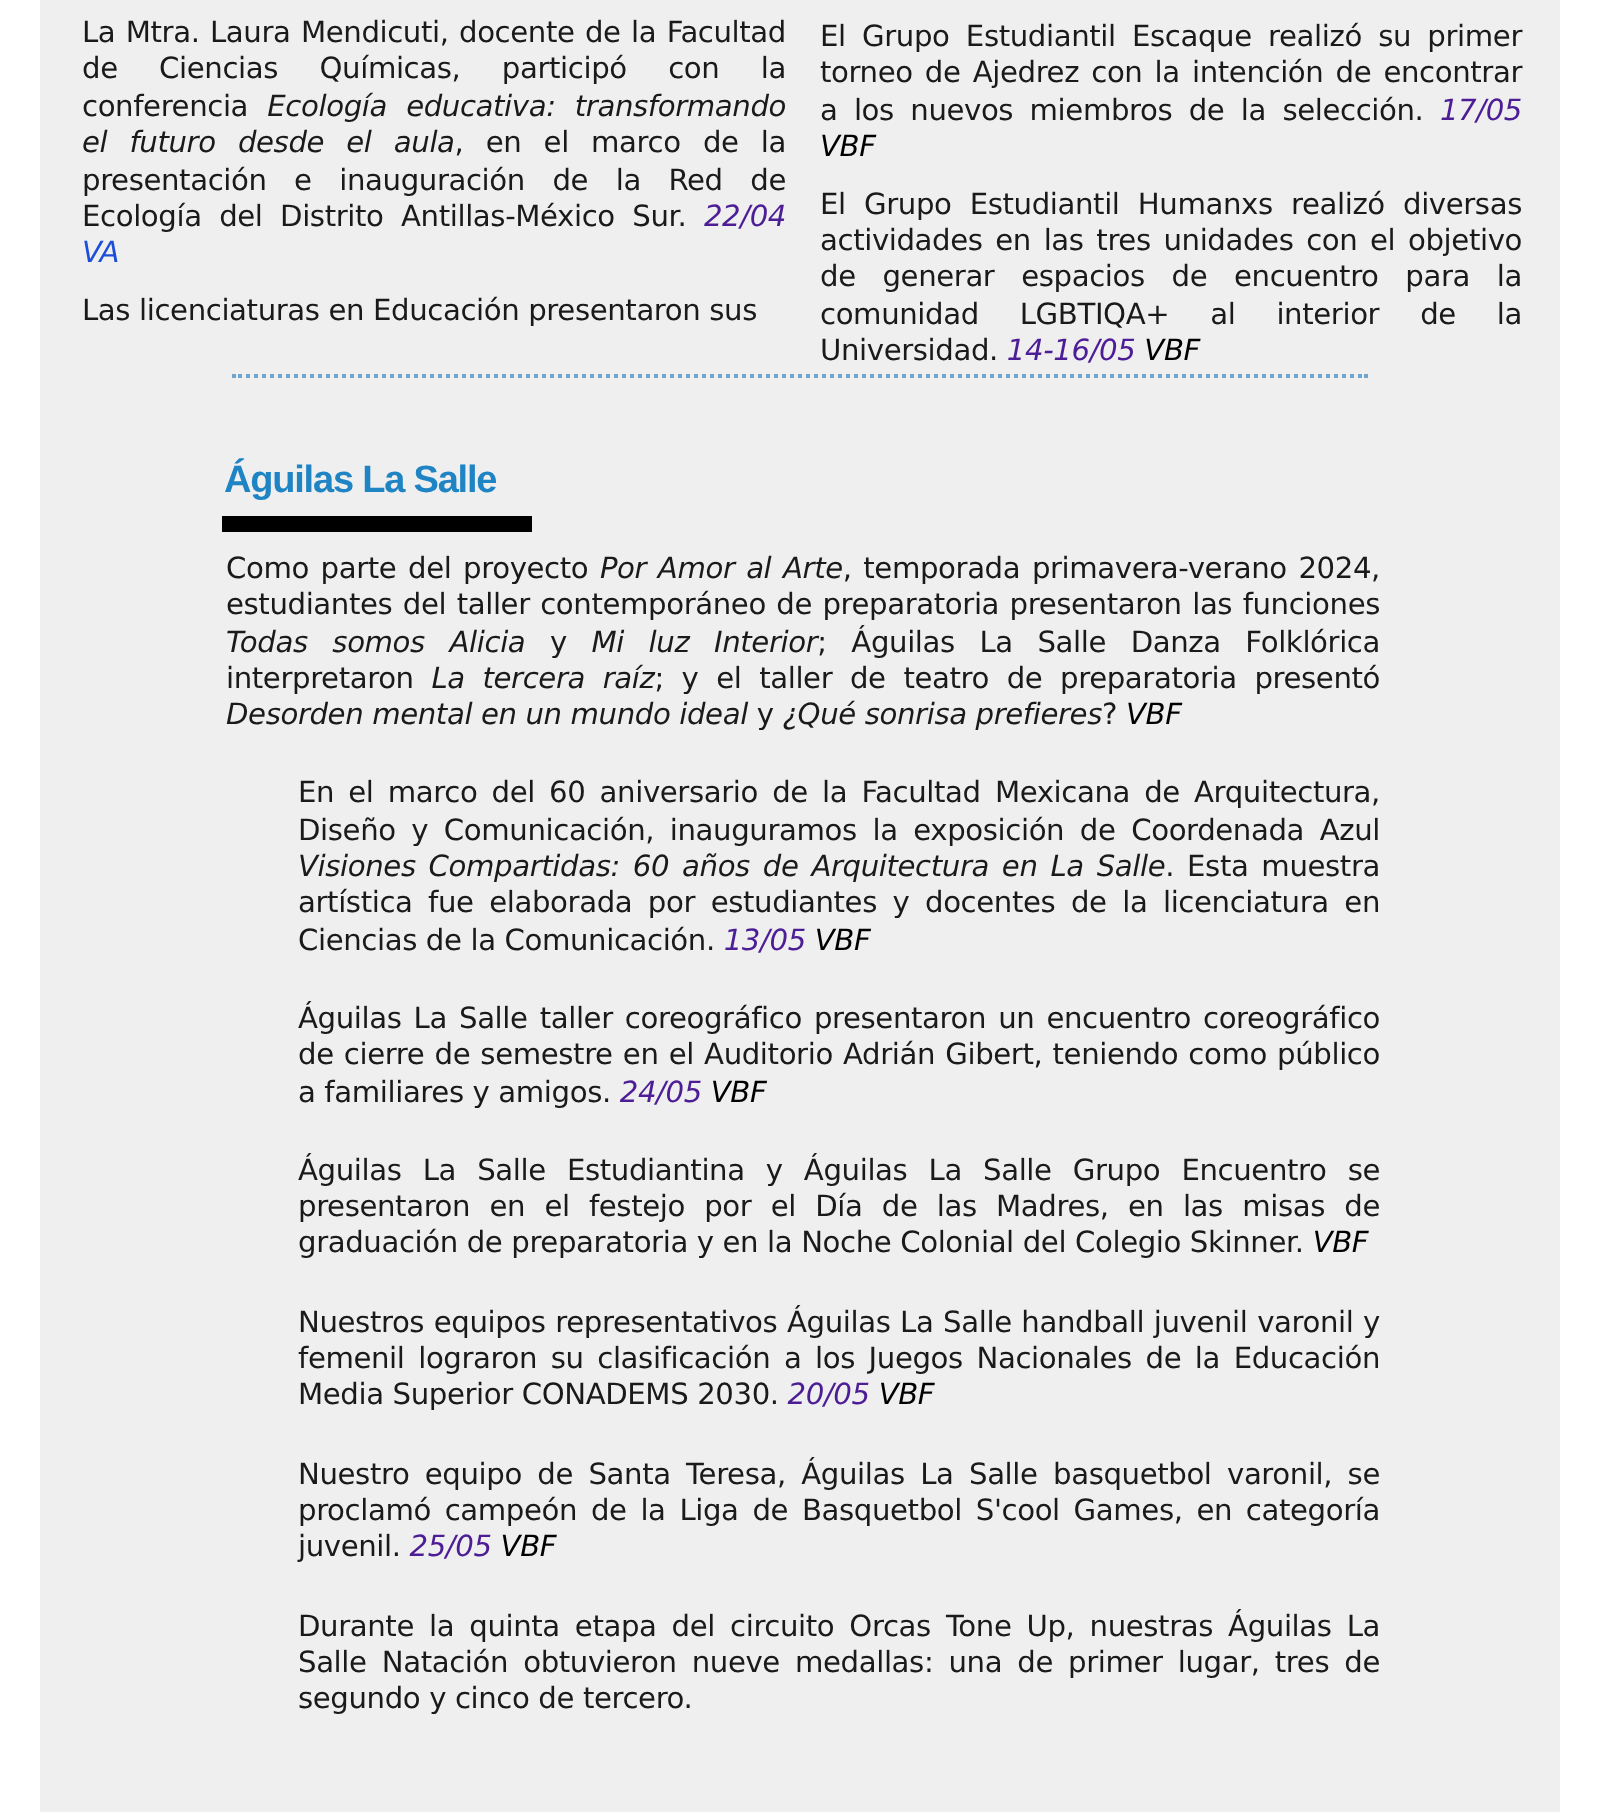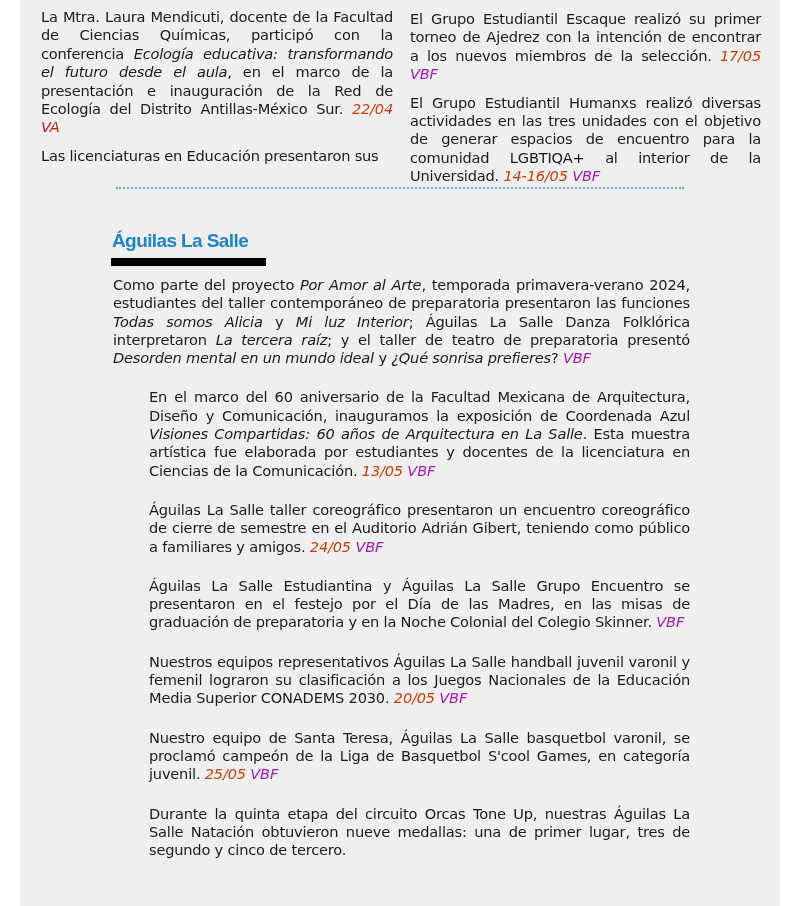--- a/index.html
+++ b/index.html
@@ -3,23 +3,23 @@
 <meta charset="utf-8">
 <style>
   html, body { margin: 0; padding: 0; background: #ffffff; }
   body { width: 800px; height: 906px; overflow: hidden; position: relative; font-family: "DejaVu Sans", sans-serif; }
   .panel { position: absolute; left: 20px; top: 0; width: 760px; height: 906px; background: #efefef; }
   .col { position: absolute; font-size: 14.6px; line-height: 18.4px; color: #1a1a1a; text-align: justify; letter-spacing: -0.2px; }
   .col-left { left: 41px; top: 8px; width: 352px; }
   .col-right { left: 410px; top: 10px; width: 351px; }
   .col p, .main p { margin: 0; }
   .col p + p { margin-top: 10px; }
-  .date { color: #c2410c; font-style: italic; }
-  .tag-va { color: #b91c1c; font-style: italic; }
-  .tag-vbf { color: #a21caf; font-style: italic; }
+  .date { color: #4c1d95; font-style: italic; }
+  .tag-va { color: #1d4ed8; font-style: italic; }
+  .tag-vbf { color: #000000; font-style: italic; }
   .divider { position: absolute; left: 116px; top: 187px; width: 568px; height: 0; border-top: 2px dotted #6fa6cf; }
   .heading { position: absolute; left: 112px; top: 226px; font-family: "Liberation Sans", sans-serif; font-weight: bold; font-size: 19px; color: #1f84c4; letter-spacing: -0.6px; margin: 0; line-height: 30px; }
   .heading-bar { position: absolute; left: 111px; top: 258px; width: 155px; height: 8px; background: #000; }
   .main { position: absolute; left: 113px; top: 276px; width: 577px; font-size: 14.6px; line-height: 18.3px; color: #1a1a1a; text-align: justify; letter-spacing: -0.2px; }
   .main p + p { margin-top: 21px; margin-left: 36px; }
   em { font-style: italic; }
 </style>
 </head>
 <body>
 

